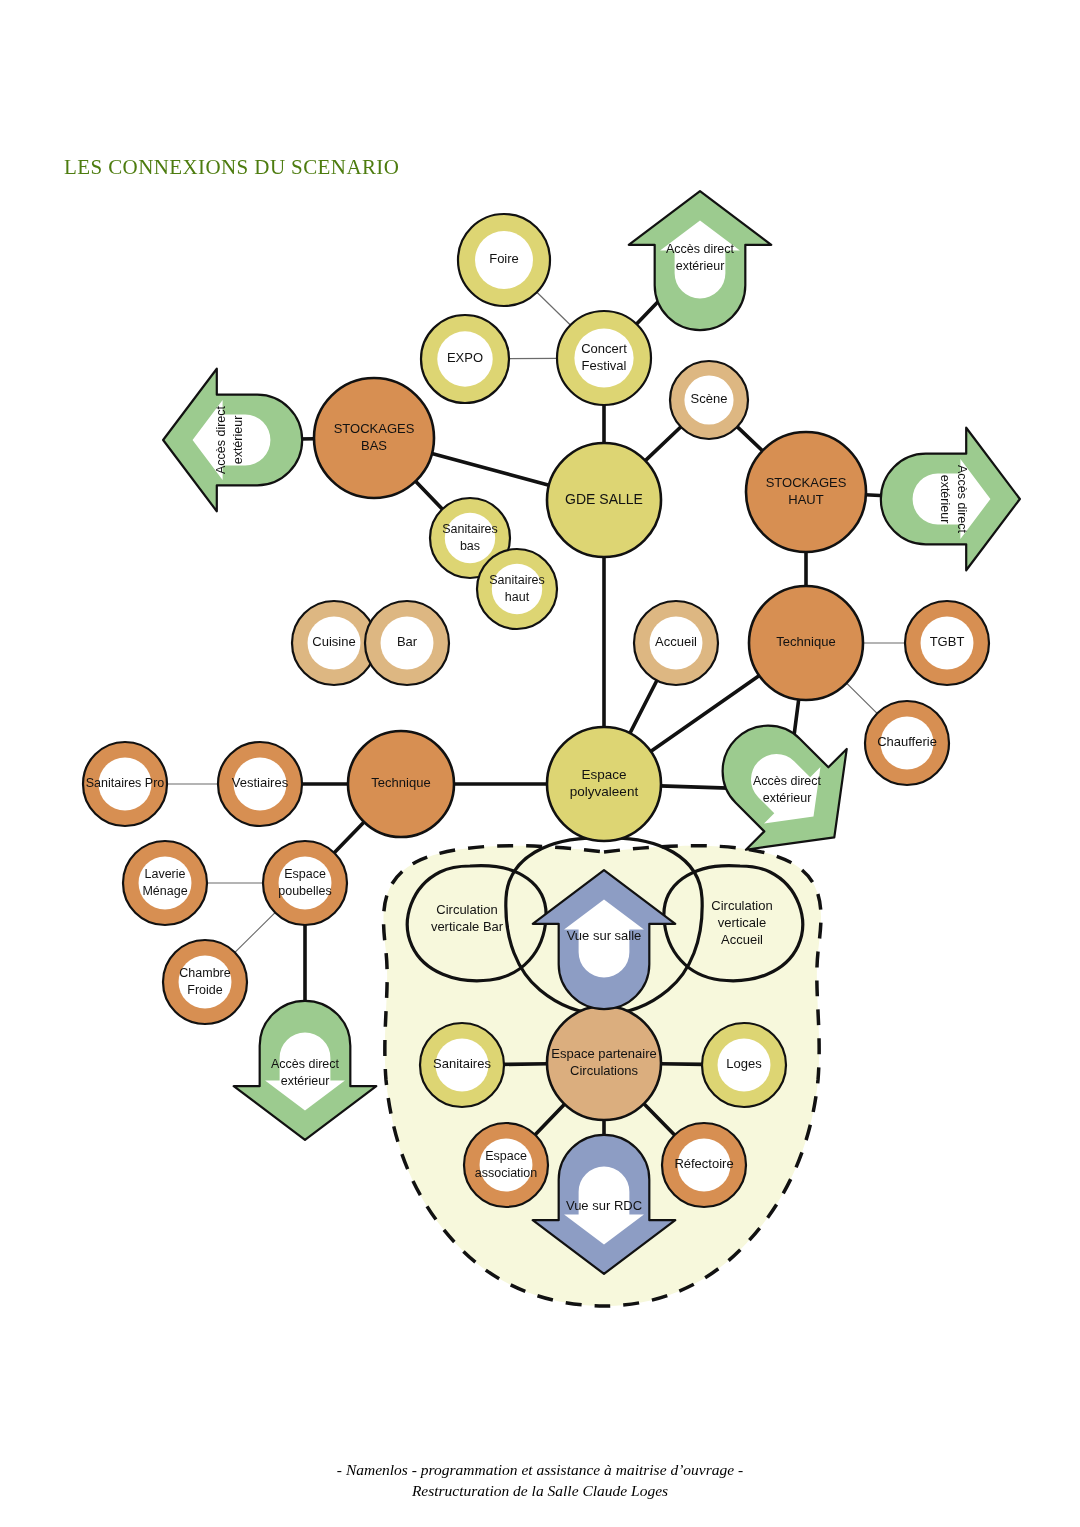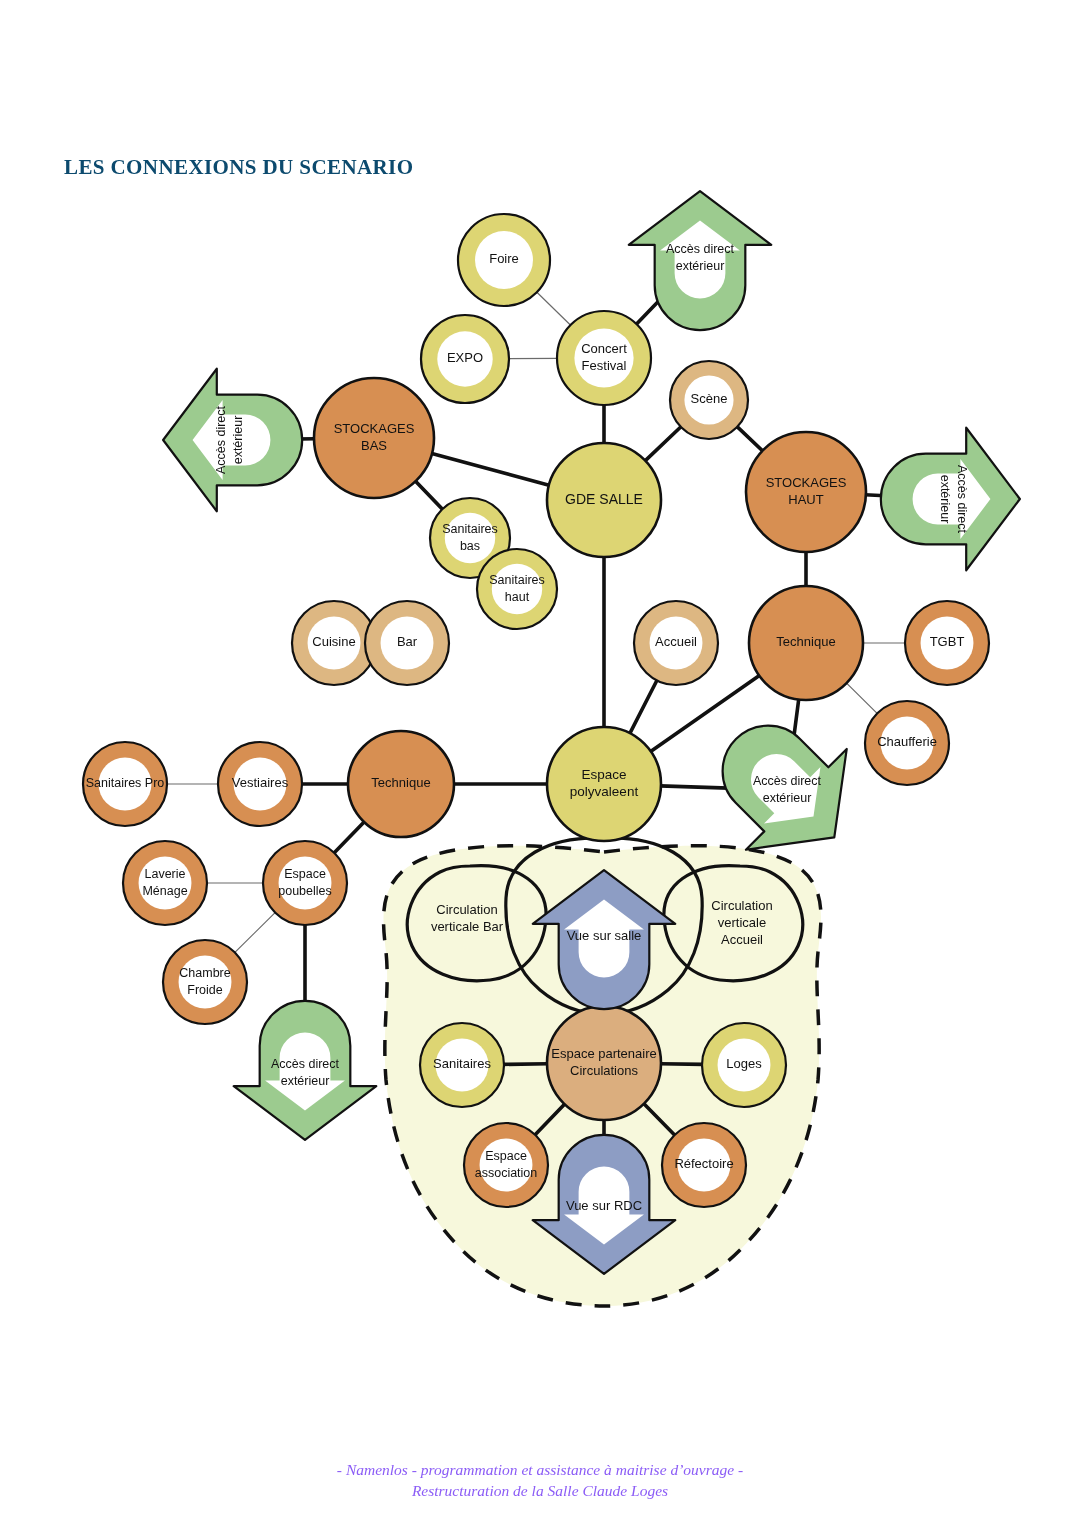--- a/index.html
+++ b/index.html
@@ -12,44 +12,44 @@
     height: 1527px;
     position: relative;
     font-family: "Liberation Sans", sans-serif;
     overflow: hidden;
   }
   #page-title {
     position: absolute;
     left: 64px;
     top: 155px;
     font-family: "Liberation Serif", serif;
-    font-weight: bold;
+    font-weight: normal;
     font-size: 21px;
     letter-spacing: 0.4px;
-    color: #0c4a6e;
+    color: #4d7c0f;
     white-space: nowrap;
   }
   #diagram {
     position: absolute;
     left: 0;
     top: 0;
     width: 1080px;
     height: 1527px;
   }
   #footer {
     position: absolute;
     left: 0;
     top: 1460px;
     width: 1080px;
     text-align: center;
     font-family: "Liberation Serif", serif;
     font-style: italic;
     font-size: 15.5px;
     line-height: 1.35;
-    color: #8b5cf6;
+    color: #000000;
   }
   .node-label {
     font-family: "Liberation Sans", sans-serif;
     fill: #121212;
     text-anchor: middle;
     dominant-baseline: middle;
   }
 </style>
 </head>
 <body>

